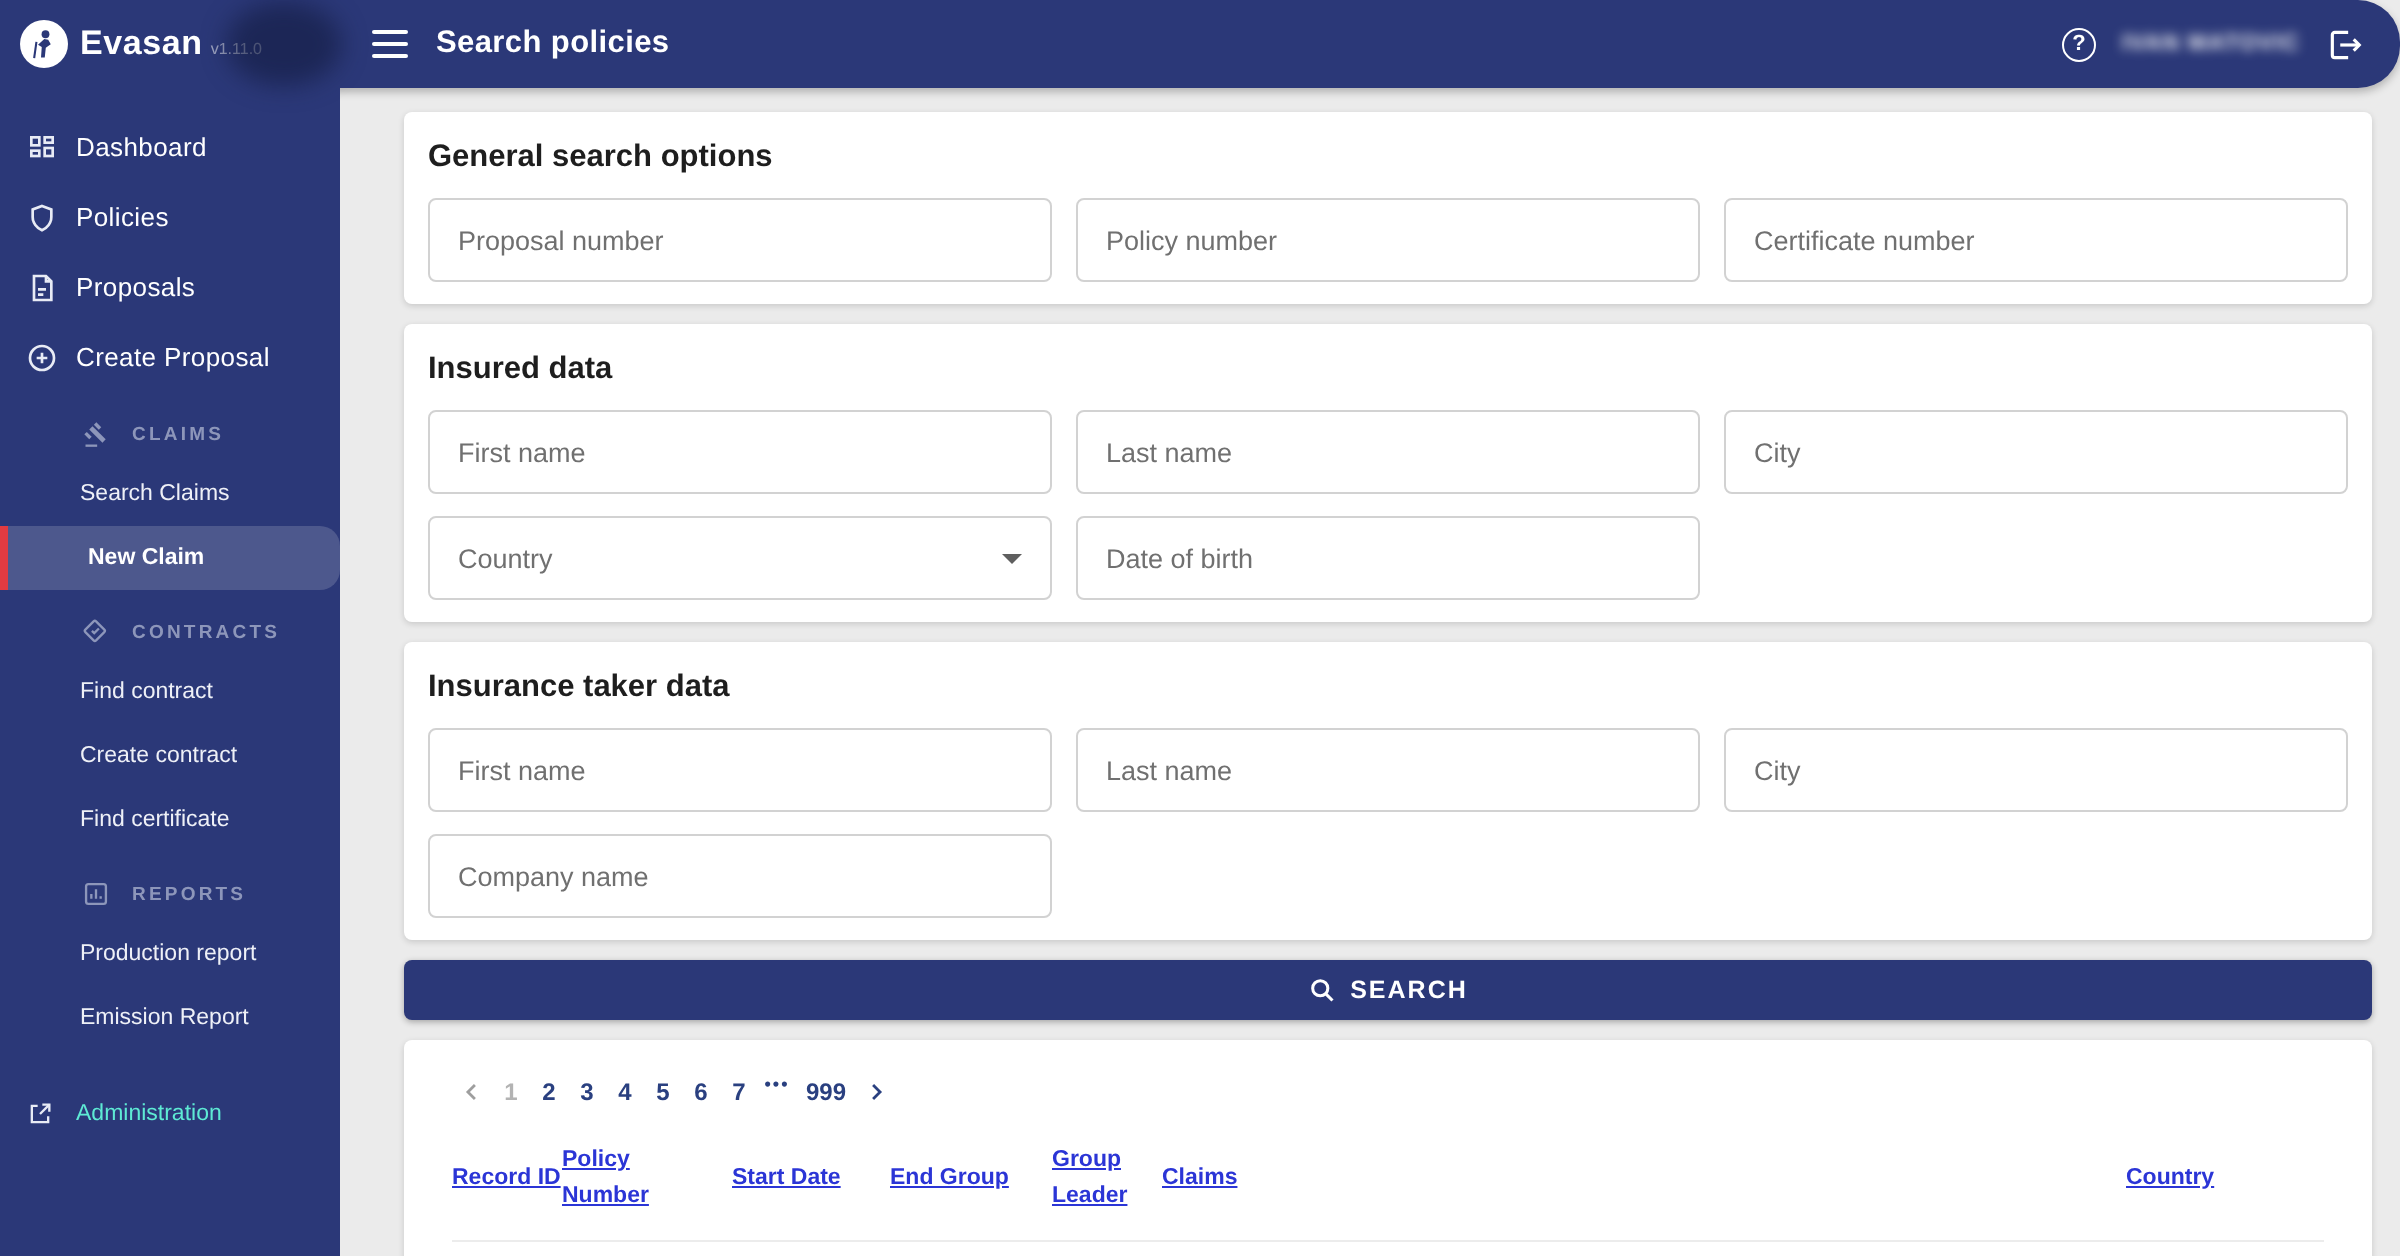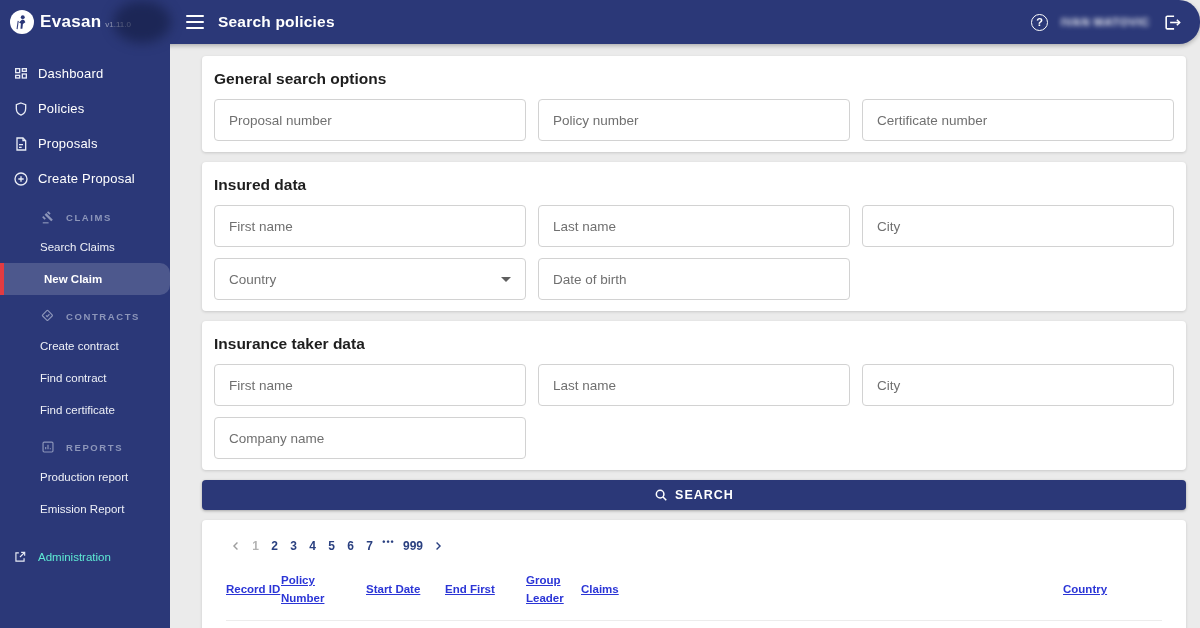--- a/index.html
+++ b/index.html
@@ -186,24 +186,24 @@
     <div class="nav-section">
       <span class="nav-icon">
         <svg width="14" height="14" viewBox="0 0 24 24" fill="none" stroke="currentColor" stroke-width="2">
           <rect x="4.5" y="4.5" width="13" height="13" rx="1.5" transform="rotate(45 11 11)"></rect>
           <path d="M8.5 11l2 2 4-4"></path>
         </svg>
       </span>
       <span class="section-label">CONTRACTS</span>
     </div>
     <div class="nav-sub">
+        <span>Find contract</span>
+      </div>
+    <div class="nav-sub">
         <span>Create contract</span>
-      </div>
-    <div class="nav-sub">
-        <span>Find contract</span>
       </div>
     <div class="nav-sub">
         <span>Find certificate</span>
       </div>
 
     <div class="nav-section">
       <span class="nav-icon">
         <svg width="14" height="14" viewBox="0 0 24 24" fill="none" stroke="currentColor" stroke-width="2">
           <rect x="3.5" y="3.5" width="17" height="17" rx="2"></rect>
           <path d="M8 16v-4M12 16V8M16 16v-2"></path>
@@ -319,21 +319,21 @@
         <svg width="14" height="14" viewBox="0 0 24 24" fill="none" stroke="#2a4080" stroke-width="2.4">
           <path d="M9.5 6l6 6-6 6"></path>
         </svg>
       </div>
     </div>
 
     <div class="thead-row">
       <span class="th th-record">Record ID</span>
       <span class="th th-policy">Policy Number</span>
       <span class="th th-start">Start Date</span>
-      <span class="th th-end">End First</span>
+      <span class="th th-end">End Group</span>
       <span class="th th-group">Group Leader</span>
       <span class="th th-insured">Claims</span>
       <span class="th-spacer"></span>
       <span class="th th-country">Country</span>
     </div>
   </div>
 
 </div>
 
 </body></html>

